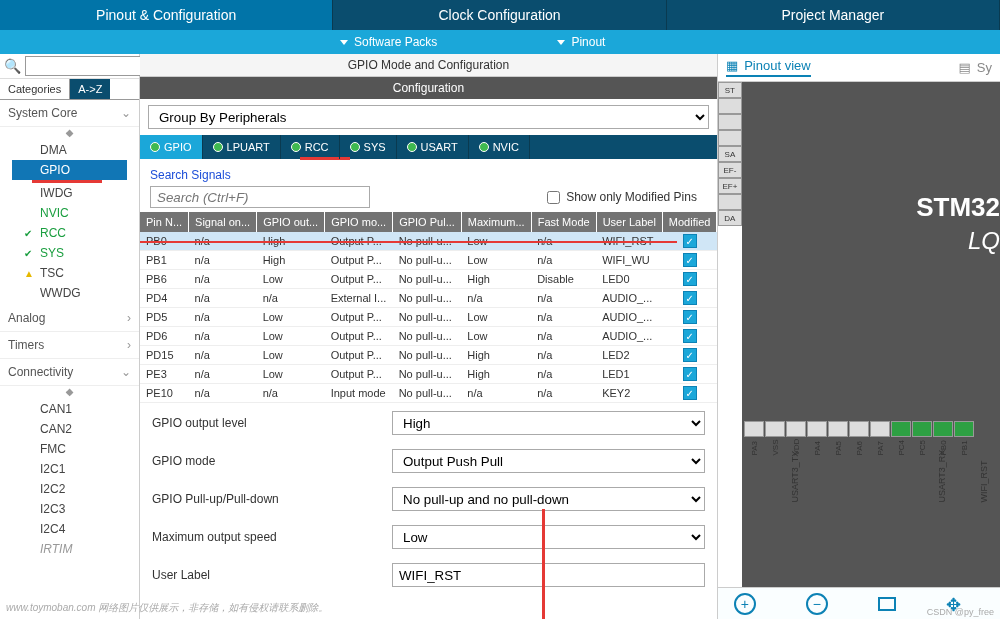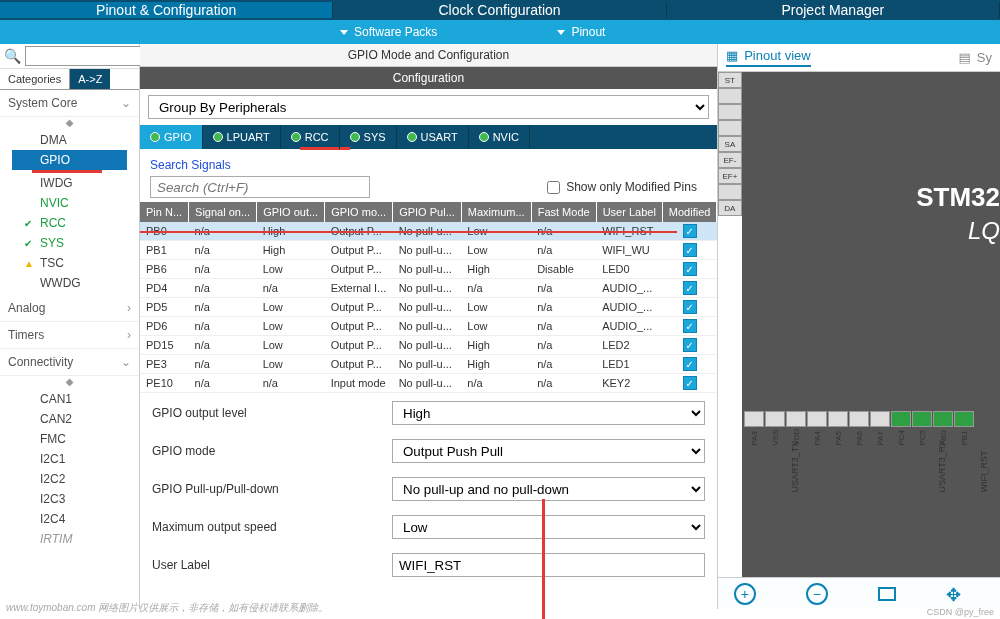--- a/index.html
+++ b/index.html
@@ -1,19 +1,19 @@
 <!DOCTYPE html>
 <html><head>
 <meta charset="utf-8">
 <style>
 * { box-sizing: border-box; margin: 0; padding: 0; font-family: "Segoe UI", Arial, sans-serif; }
 body { width: 1000px; height: 619px; overflow: hidden; background: #fff; font-size: 12px; color: #333; }
 
 
-.top-tabs { display: flex; background: #0a4d6e; height: 20px; align-items: center; }
+.top-tabs { display: flex; background: #0a4d6e; height: 30px; }
 .top-tab { flex: 1; display: flex; align-items: center; justify-content: center; color: #fff; font-size: 14px; border-right: 1px solid #0a3a50; cursor: pointer; }
 .top-tab.active { background: #0174a8; }
 
 
 .sub-bar { display: flex; background: #1ba7d9; height: 24px; align-items: center; color: #fff; font-size: 12px; }
 .sub-item { margin-left: 60px; display: flex; align-items: center; gap: 6px; cursor: pointer; }
 .sub-item:first-of-type { margin-left: 340px; }
 .sub-item:nth-of-type(2) { margin-left: 120px; }
 .chevron-down { width: 0; height: 0; border-left: 4px solid transparent; border-right: 4px solid transparent; border-top: 5px solid #fff; }
 

